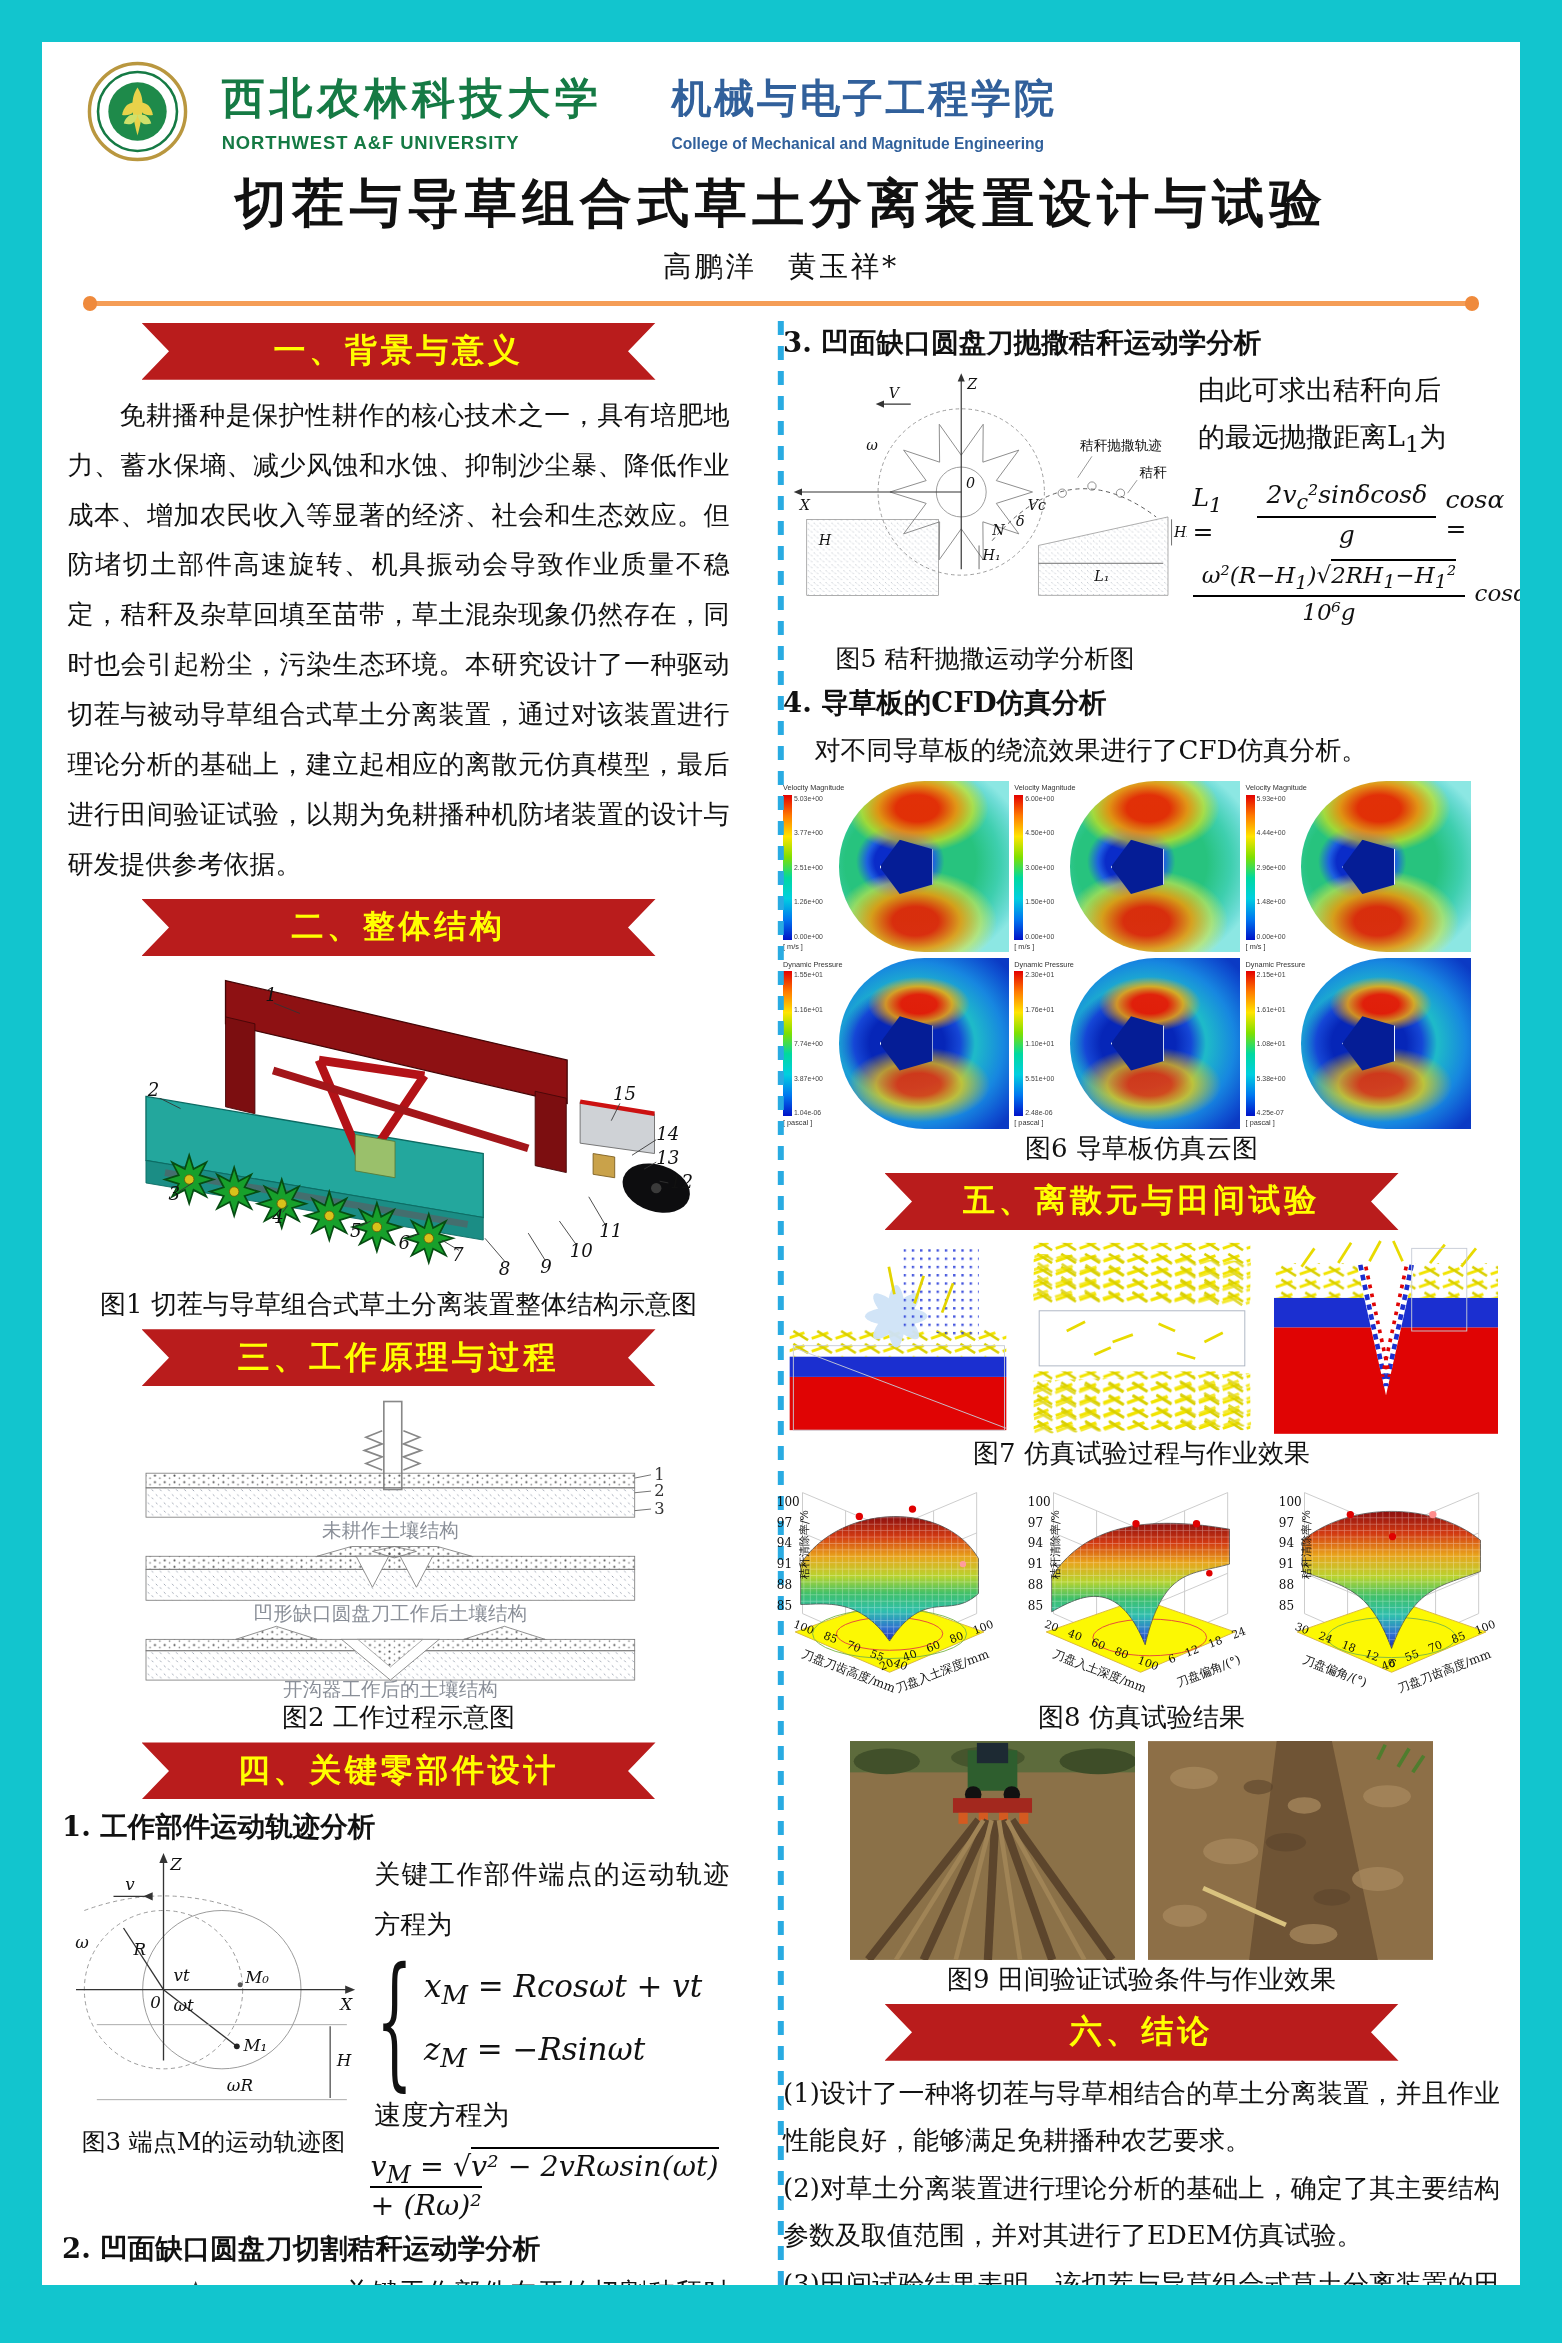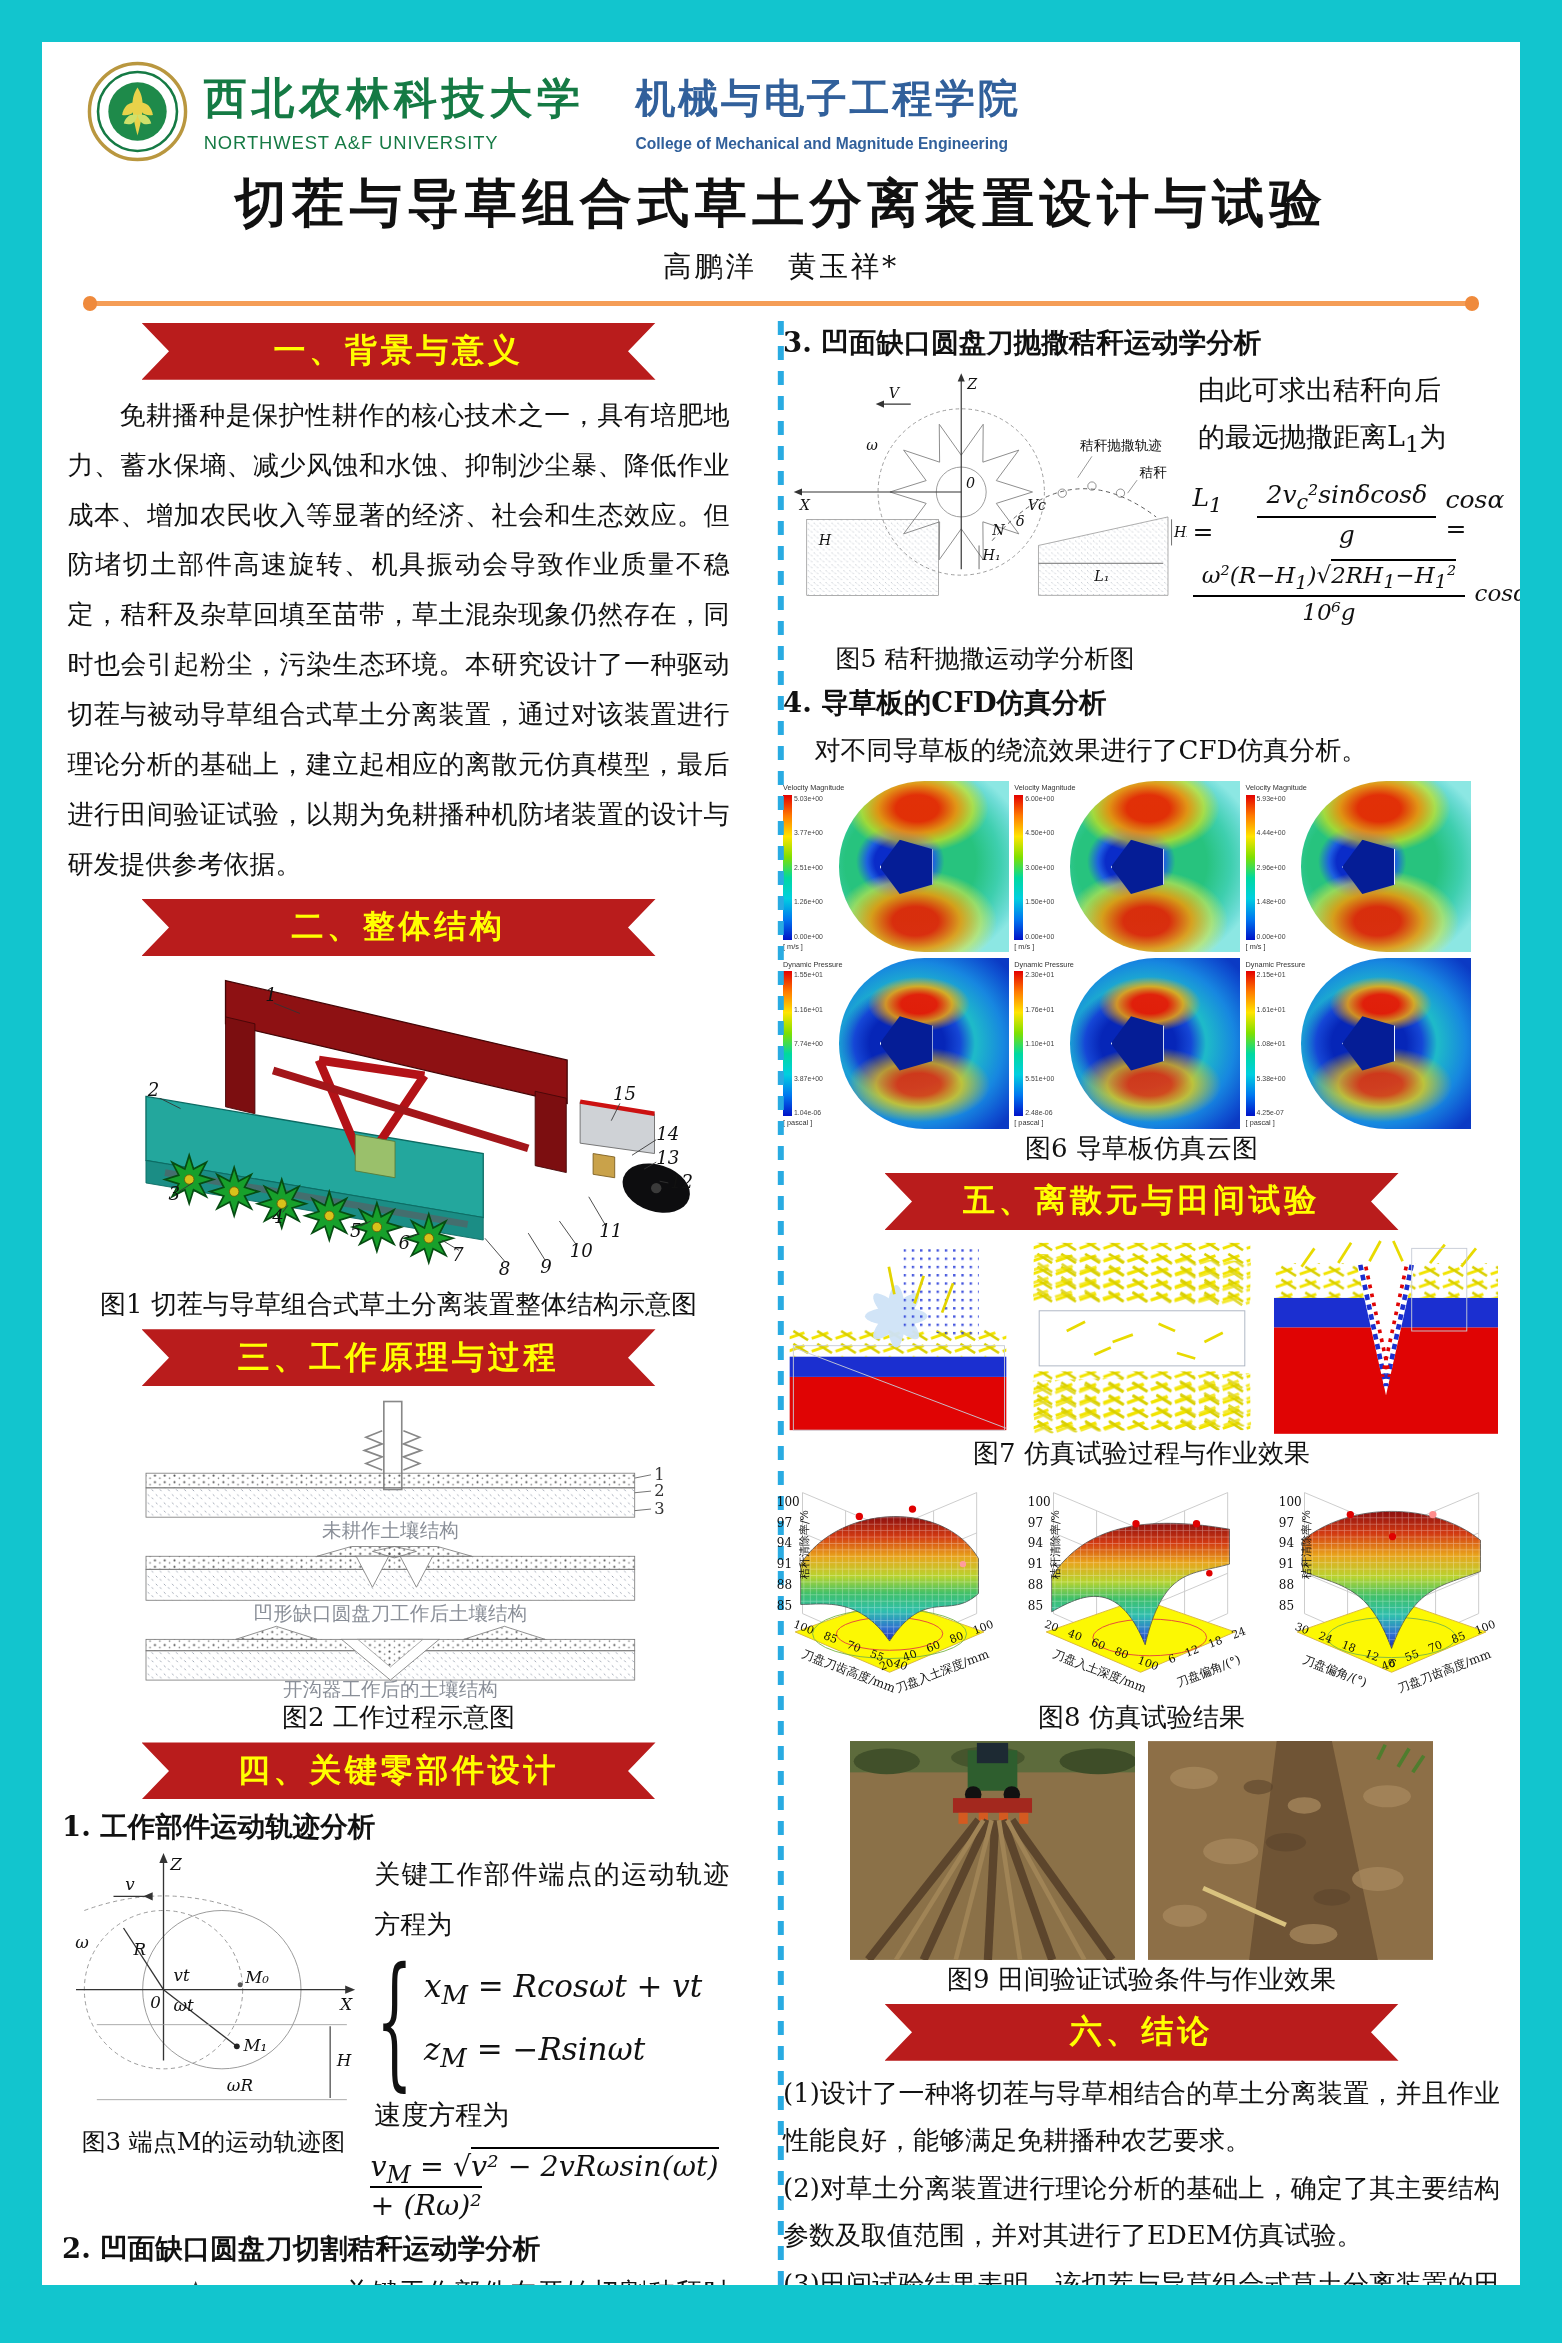--- a/index.html
+++ b/index.html
@@ -2,25 +2,25 @@
 <html style="font-size:14.7px"><head>
 <meta charset="utf-8">
 <style>
   * { margin:0; padding:0; box-sizing:border-box; }
   html,body { width:1562px; }
   body { font-family:"DejaVu Serif", serif; color:#111; }
   .frame { width:1562px; height:2344px; background:#12c5ce; padding:42px 42px 59px 42px; }
   .page  { position:relative; width:100%; height:100%; background:#ffffff; overflow:hidden; }
 
   
-  .hdr { display:flex; align-items:center; padding:18.4px 18.4px 3.7px 44px; }
+  .hdr { display:flex; align-items:center; padding:18.4px 18.4px 3.7px 44px;gap:18px; }
   .logo { width:103px; height:103px; flex:0 0 auto; }
   .uni { margin-left:14.7px; }
   .uni-cn { font-size:43px; font-weight:bold; color:#157a44; letter-spacing:4.6px; font-family:"DejaVu Serif",serif; }
-  .uni-en { font-size:18.4px; font-weight:normal; color:#157a44; letter-spacing:0.9px; font-family:"Liberation Sans",sans-serif; margin-top:3.7px; }
+  .uni-en { font-size:18.4px; font-weight:bold; color:#157a44; letter-spacing:0.9px; font-family:"Liberation Sans",sans-serif; margin-top:3.7px; }
   .col-blk { margin-left:51px; }
   .col-cn { font-size:40px; font-weight:bold; color:#31609b; letter-spacing:2.8px; font-family:"Liberation Sans",sans-serif; }
   .col-en { font-size:15.6px; font-weight:bold; color:#31609b; margin-top:9.2px; font-family:"Liberation Sans",sans-serif; }
 
   .title { text-align:center; font-size:52px; font-weight:bold; letter-spacing:5.5px; margin-top:1.8px; }
   .authors { text-align:center; font-size:28.5px; margin-top:9.2px; letter-spacing:2.8px; }
   .rule { position:relative; height:5.5px; background:#f59d56; margin:14.7px 48px 9.2px 48px; border-radius:2.8px; }
   .rule i { position:absolute; top:-4.6px; width:14.7px; height:14.7px; border-radius:50%; background:#ef8a3c; }
   .rule i.l { left:-7.3px; } .rule i.r { right:-7.3px; }
 

